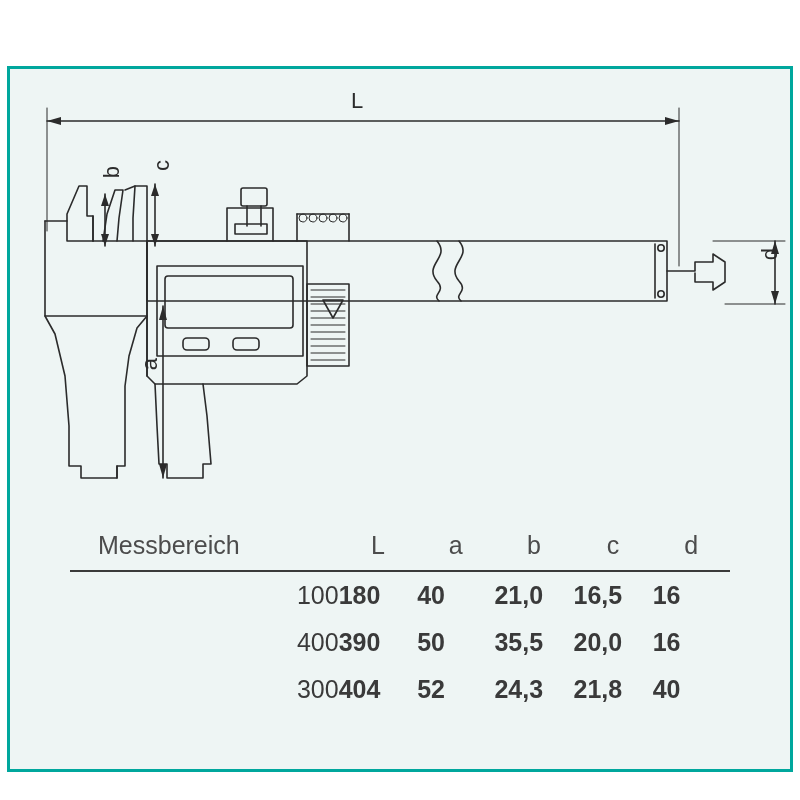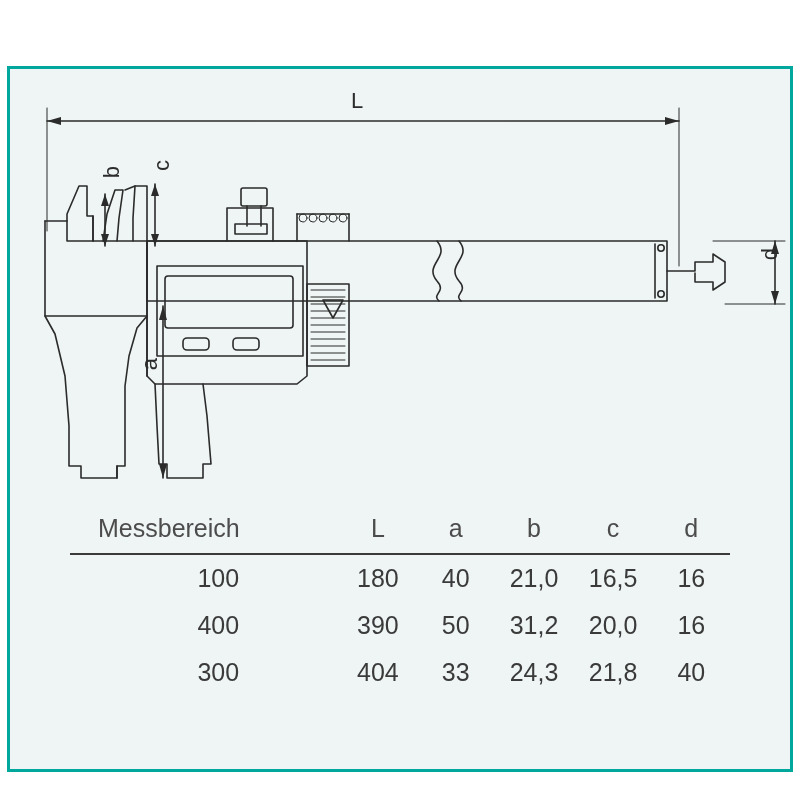--- a/index.html
+++ b/index.html
@@ -33,42 +33,42 @@
     position: absolute;
     left: 7px;
     top: 66px;
     width: 786px;
     height: 706px;
   }
   
   #spec-table {
     position: absolute;
     left: 70px;
-    top: 512px;
+    top: 529px;
     width: 660px;
     border-collapse: collapse;
     font-family: "Liberation Sans", sans-serif;
     color: #3a3a3a;
   }
   #spec-table th {
     font-weight: normal;
     font-size: 25px;
     padding: 2px 0 10px 0;
     color: #4c4c4c;
   }
   #spec-table td {
     font-size: 25px;
     padding: 9px 0 9px 0;
     color: #3a3a3a;
   }
   #spec-table thead tr {
     border-bottom: 2px solid #3a3a3a;
   }
-  .col-range { text-align: center; padding-left: 28px !important; width: 250px; }
-  .col-num { text-align: center; width: 82px; }
+  .col-range { text-align: right; padding-left: 28px !important; width: 250px; }
+  .col-num { text-align: left; width: 82px; font-weight: bold; }
   .th-range { text-align: left; padding-left: 28px !important; }
   .th-num { text-align: center; }
   
   .dim-label {
     position: absolute;
     font-family: "Liberation Sans", sans-serif;
     font-size: 22px;
     color: #2b2b2b;
   }
   .vert {
@@ -225,28 +225,28 @@
         <td class="col-num">180</td>
         <td class="col-num">40</td>
         <td class="col-num">21,0</td>
         <td class="col-num">16,5</td>
         <td class="col-num">16</td>
       </tr>
       <tr>
         <td class="col-range">400</td>
         <td class="col-num">390</td>
         <td class="col-num">50</td>
-        <td class="col-num">31,2</td>
+        <td class="col-num">35,5</td>
         <td class="col-num">20,0</td>
         <td class="col-num">16</td>
       </tr>
       <tr>
         <td class="col-range">300</td>
         <td class="col-num">404</td>
-        <td class="col-num">33</td>
+        <td class="col-num">52</td>
         <td class="col-num">24,3</td>
         <td class="col-num">21,8</td>
         <td class="col-num">40</td>
       </tr>
     </tbody>
   </table>
 
 </div>
 
 </body></html>

